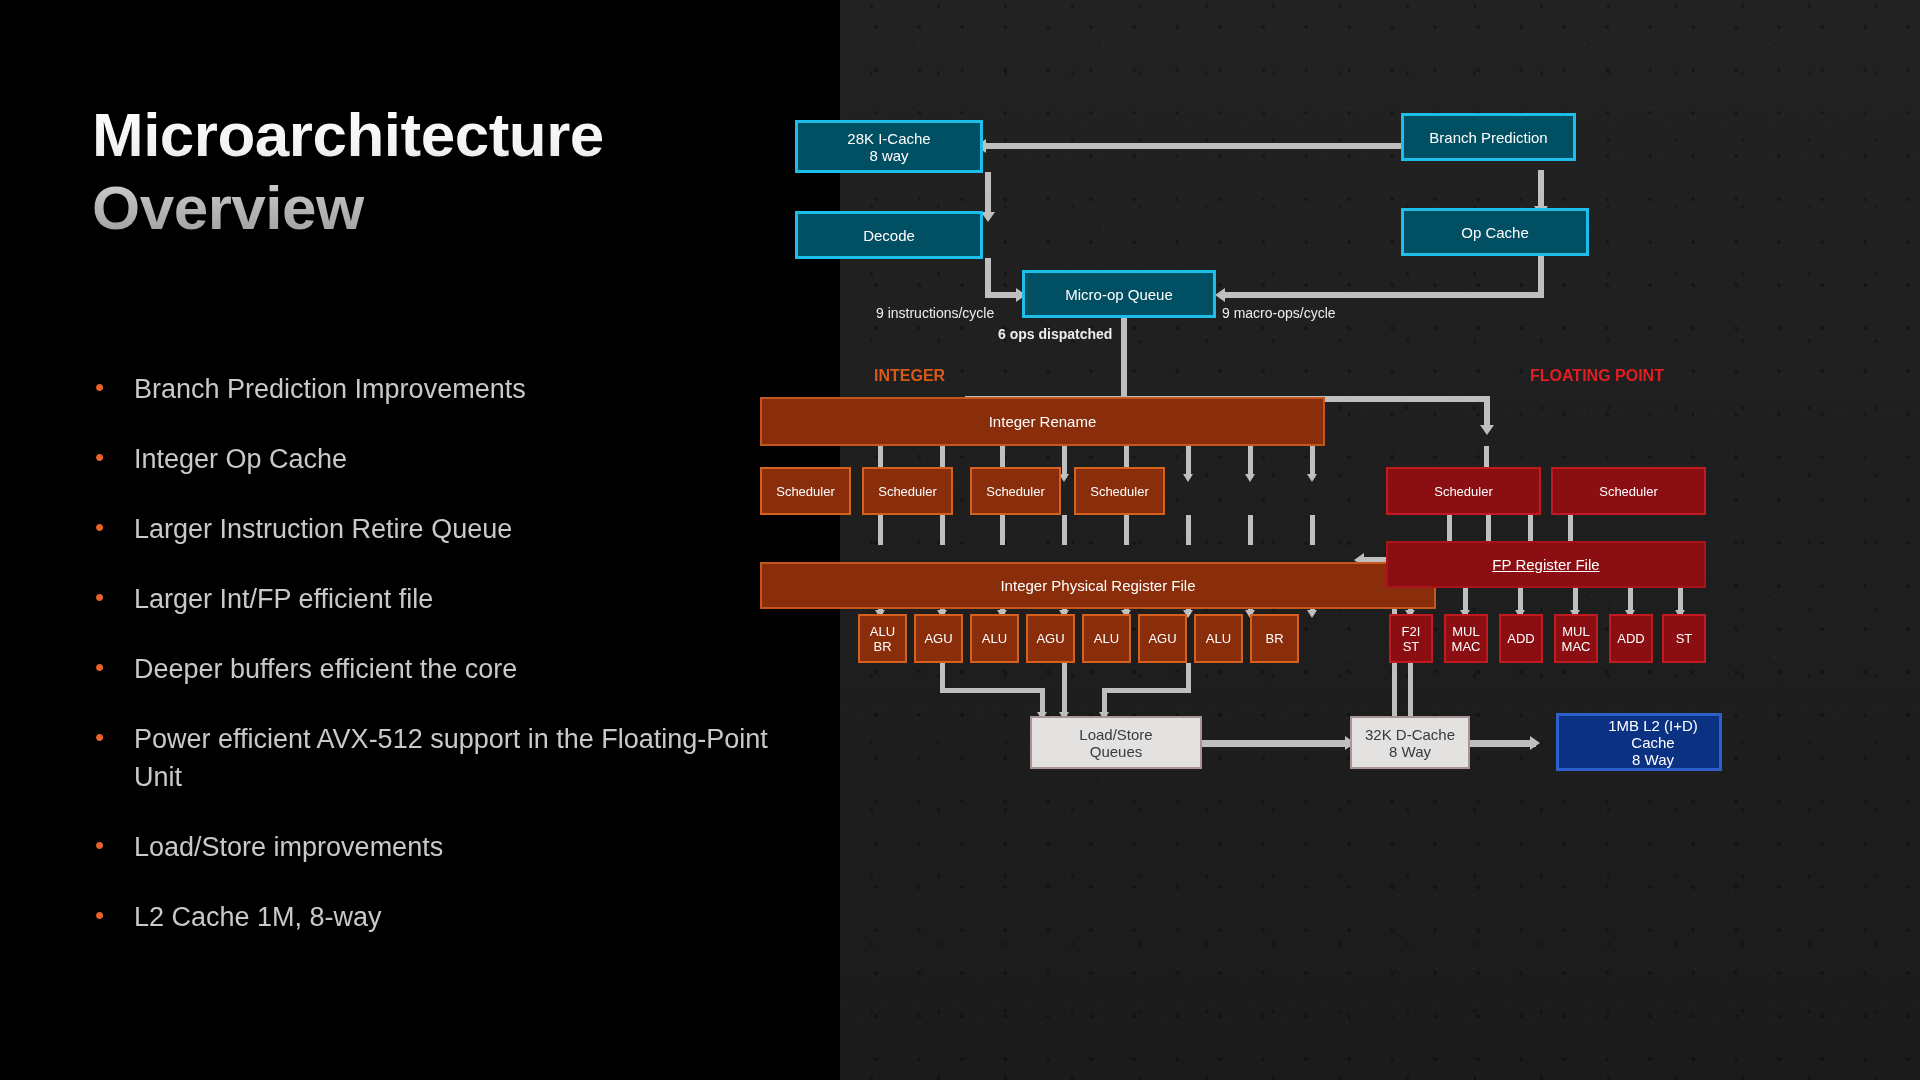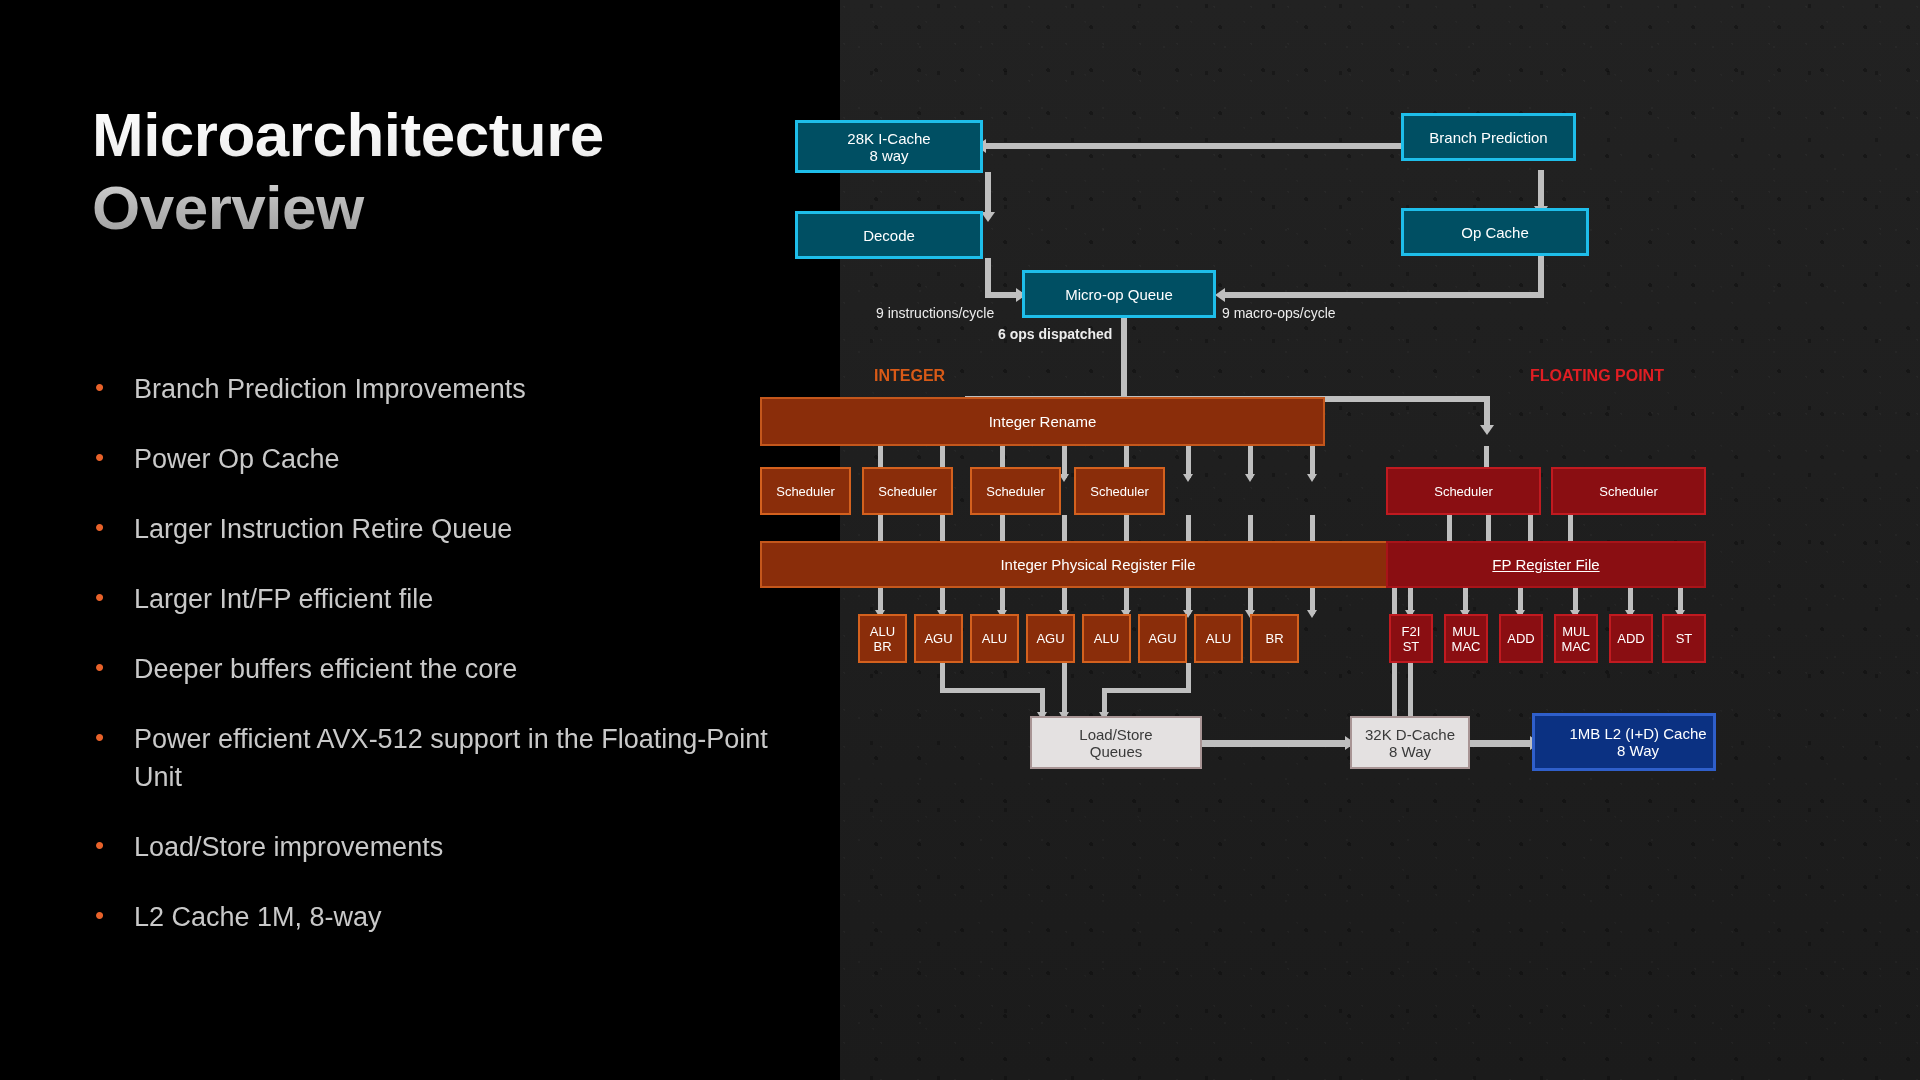--- a/index.html
+++ b/index.html
@@ -88,21 +88,21 @@
 
     <div id="bullet-list">
 
       <div class="bullet-row">
         <span class="bullet-dot">•</span>
         <span class="bullet-text">Branch Prediction Improvements</span>
       </div>
 
       <div class="bullet-row">
         <span class="bullet-dot">•</span>
-        <span class="bullet-text">Power Op Cache</span>
+        <span class="bullet-text">Integer Op Cache</span>
       </div>
 
       <div class="bullet-row">
         <span class="bullet-dot">•</span>
         <span class="bullet-text">Larger Instruction Retire Queue</span>
       </div>
 
       <div class="bullet-row">
         <span class="bullet-dot">•</span>
         <span class="bullet-text">Larger Int/FP efficient file</span>
@@ -290,21 +290,21 @@
       <div class="box int-small" style="left:22px; top:467px; width:91px; height:48px;">
         <span class="ln">Scheduler</span>
       </div>
       <div class="box int-small" style="left:130px; top:467px; width:91px; height:48px;">
         <span class="ln">Scheduler</span>
       </div>
       <div class="box int-small" style="left:234px; top:467px; width:91px; height:48px;">
         <span class="ln">Scheduler</span>
       </div>
 
-      <div class="box int" style="left:-80px; top:541px; width:676px; height:47px;">
+      <div class="box int" style="left:-80px; top:562px; width:676px; height:47px;">
         <span class="ln">Integer Physical Register File</span>
       </div>
 
       <div class="box int-small" style="left:18px; top:614px; width:49px; height:49px;">
         <span class="ln">ALU</span>
         <span class="ln">BR</span>
       </div>
       <div class="box int-small" style="left:74px; top:614px; width:49px; height:49px;">
         <span class="ln">AGU</span>
       </div>
@@ -364,21 +364,21 @@
       <div class="box grey" style="left:190px; top:716px; width:172px; height:53px;">
         <span class="ln">Load/Store</span>
         <span class="ln">Queues</span>
       </div>
 
       <div class="box grey" style="left:510px; top:716px; width:120px; height:53px;">
         <span class="ln">32K D-Cache</span>
         <span class="ln">8 Way</span>
       </div>
 
-      <div class="box blue" style="left:692px; top:713px; width:184px; height:58px;padding-left:28px;">
+      <div class="box blue" style="left:716px; top:713px; width:166px; height:58px;padding-left:28px;">
         <span class="ln">1MB L2 (I+D) Cache</span>
         <span class="ln">8 Way</span>
       </div>
 
     </div>
   </div>
 
 </div>
 
 </body></html>

